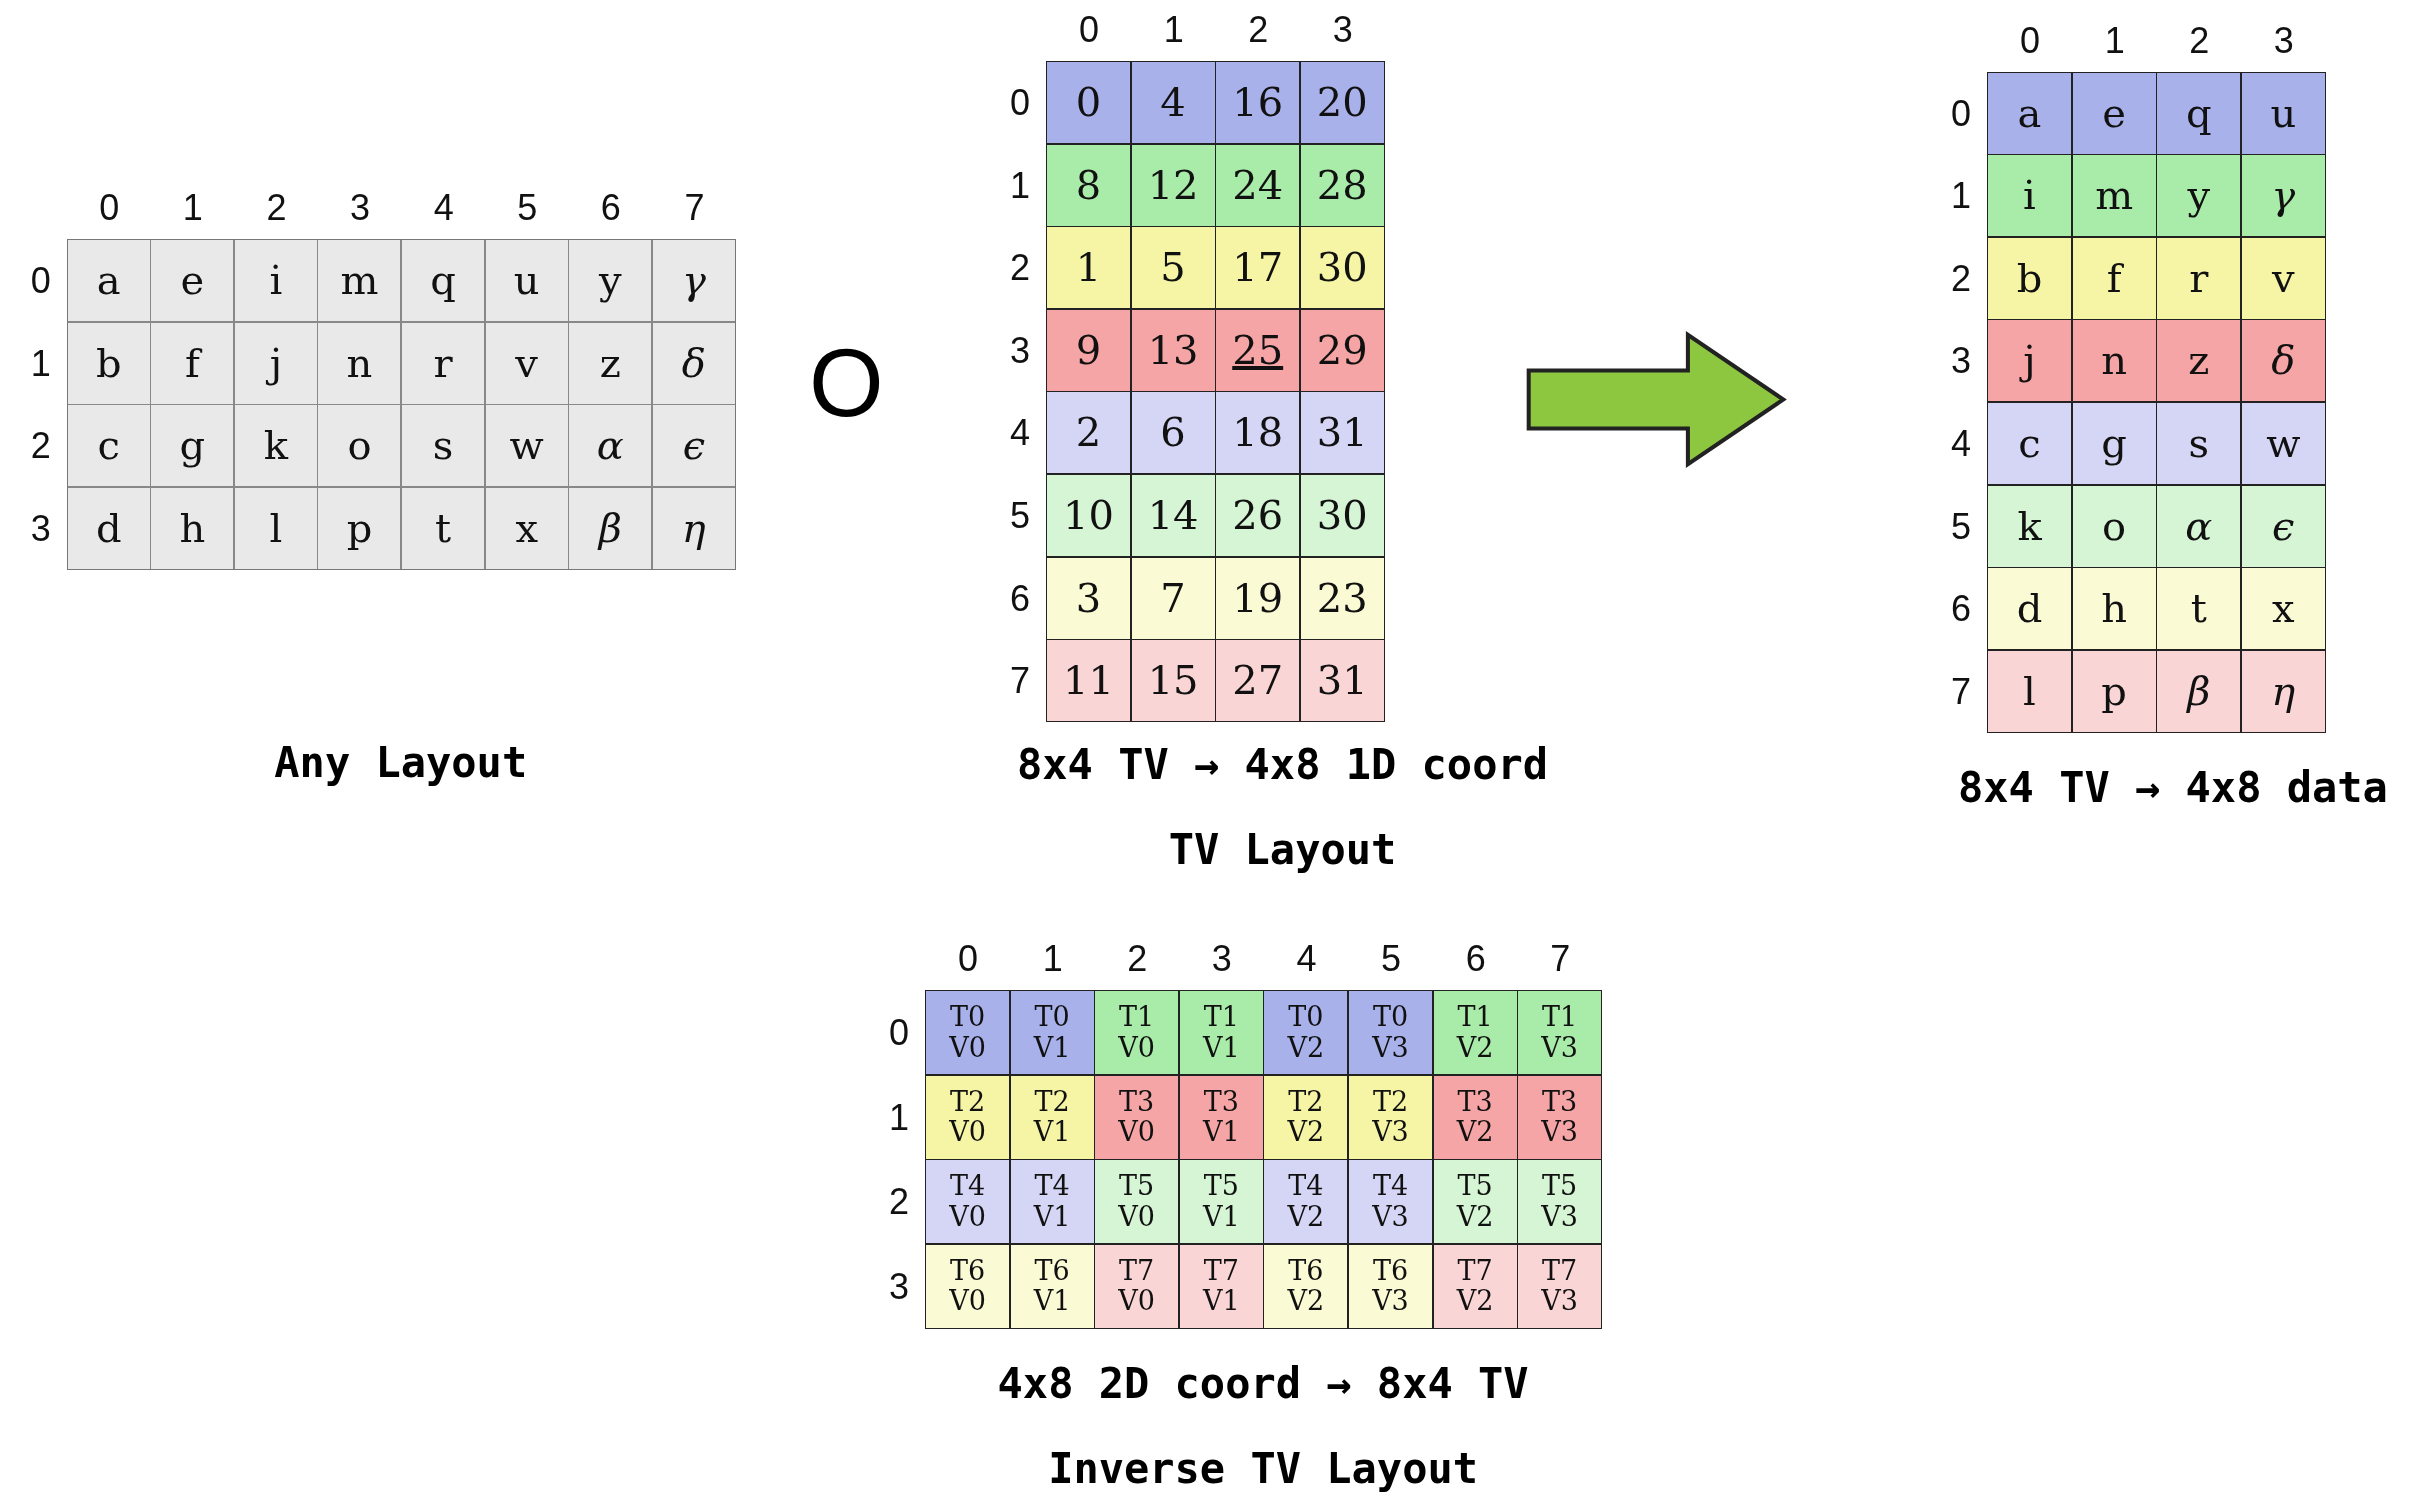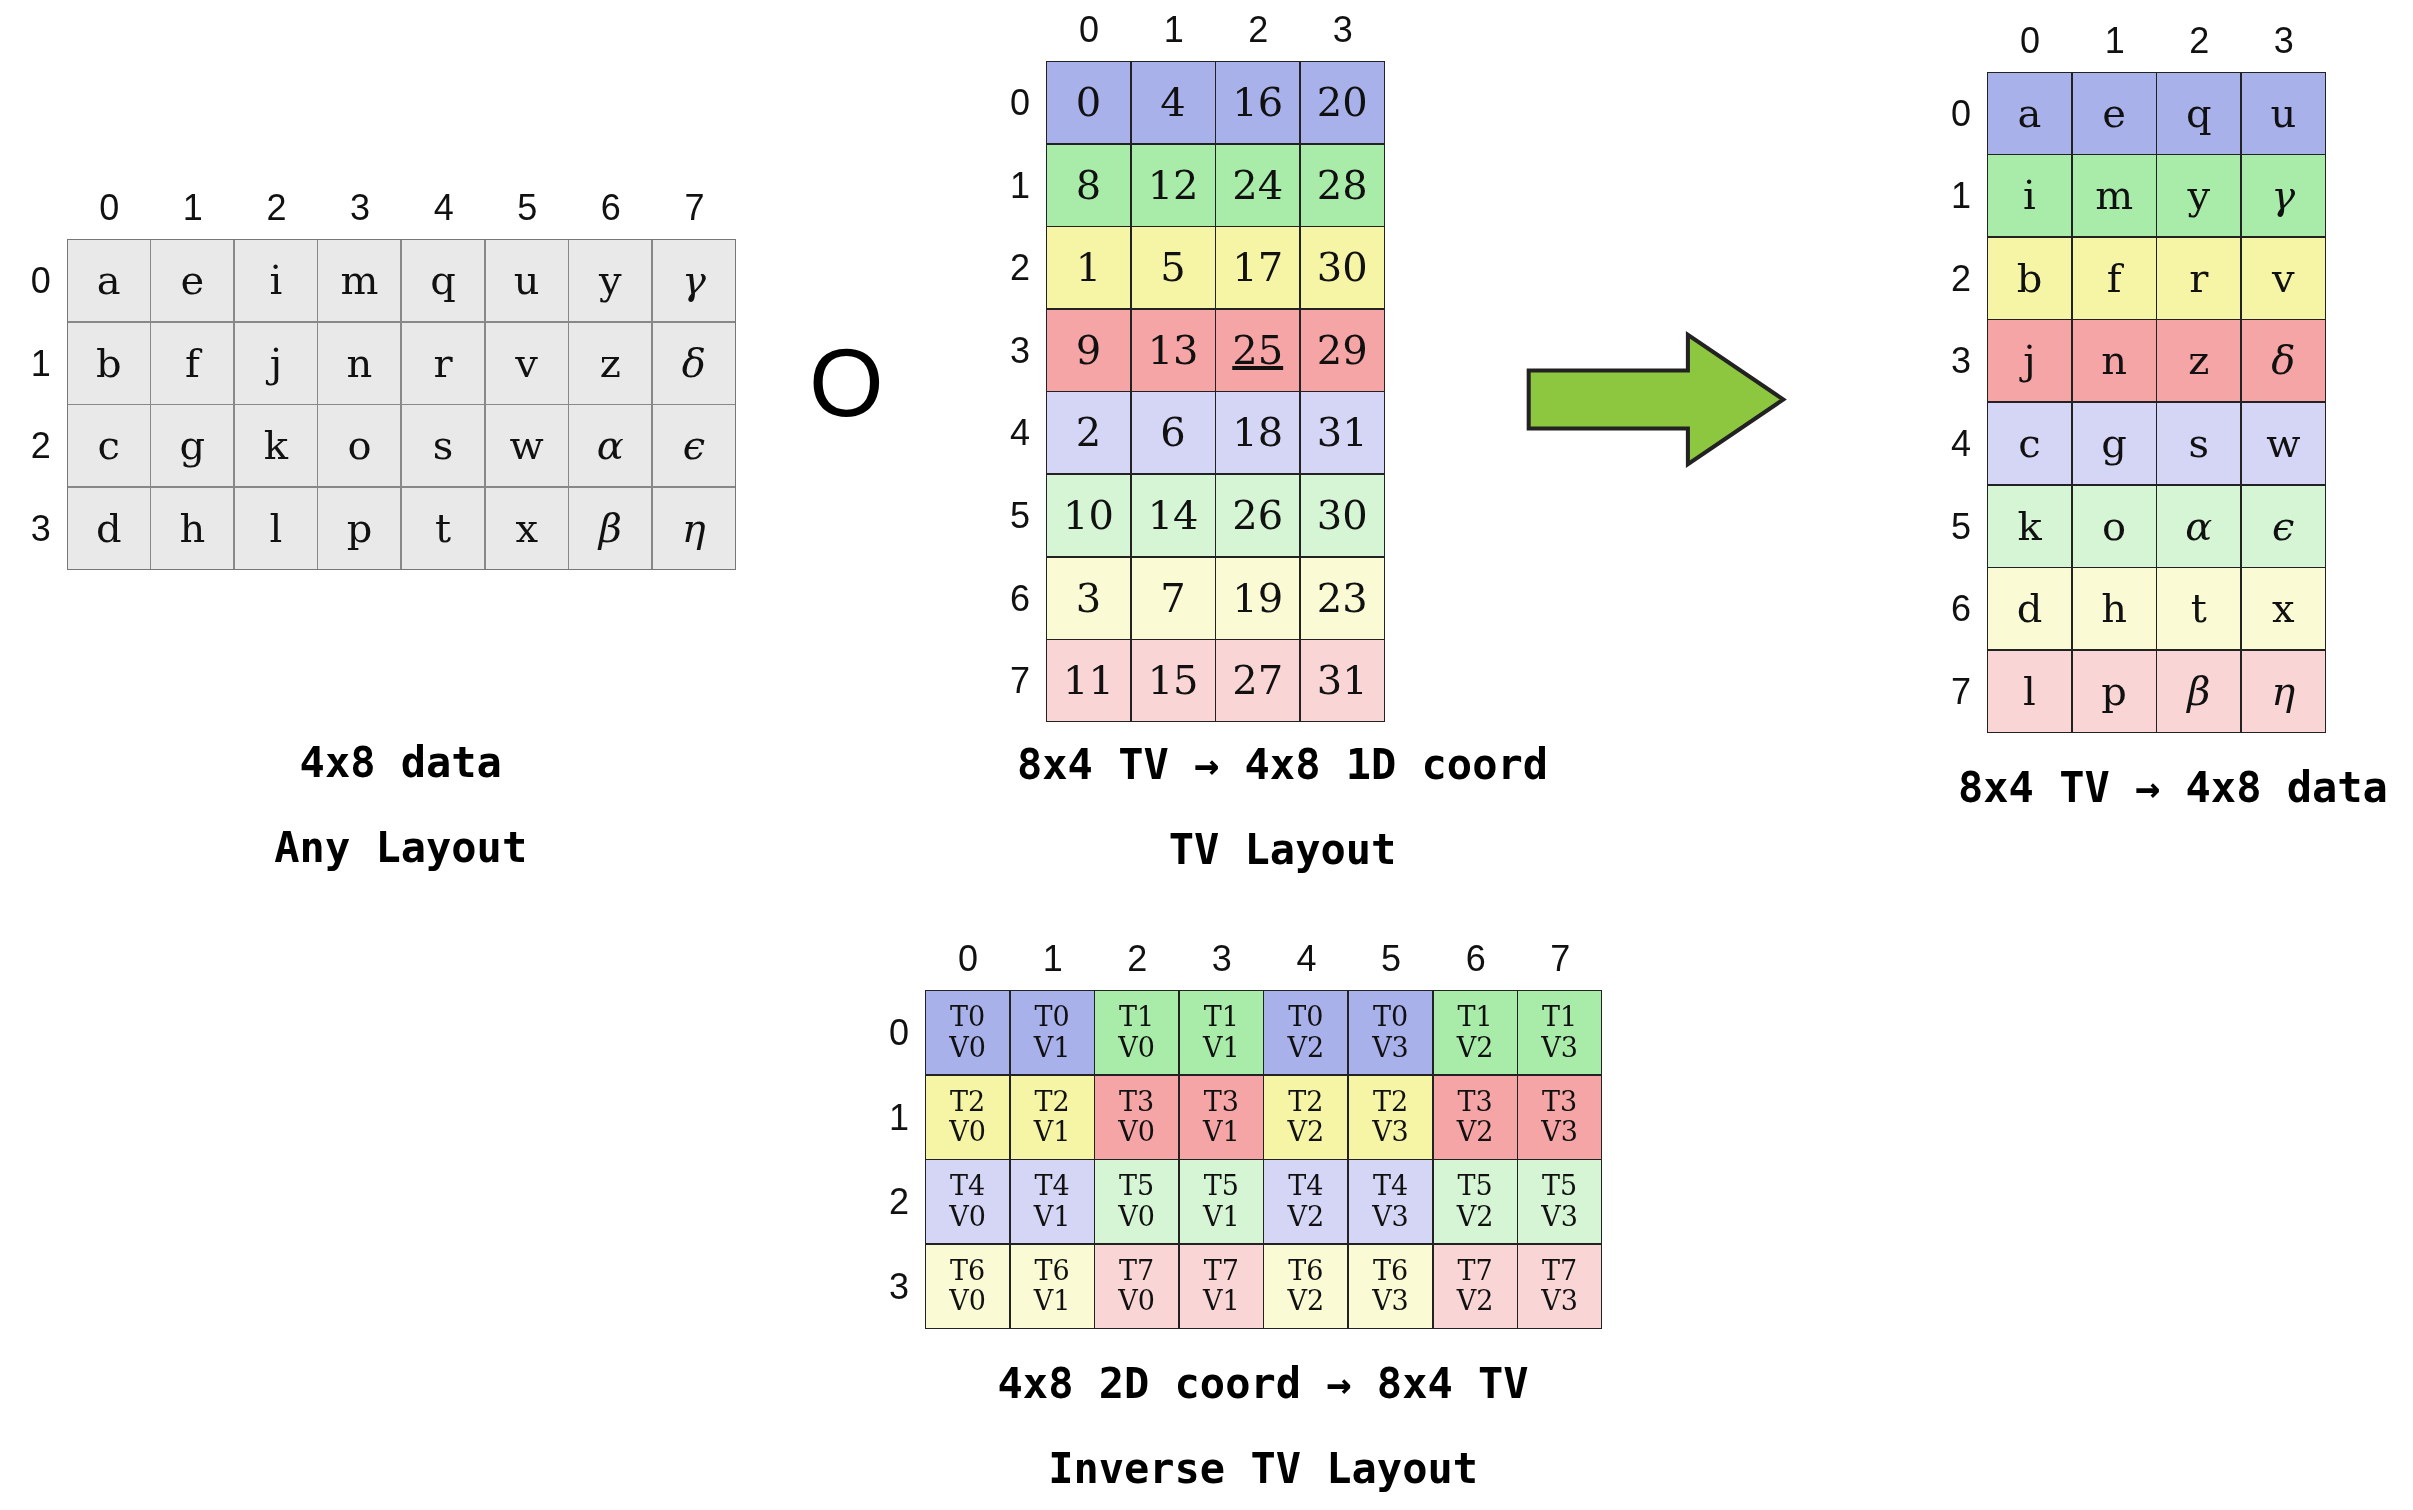--- a/index.html
+++ b/index.html
@@ -82,21 +82,20 @@
           <div class="cell" style="background: var(--c-gray);">h</div>
           <div class="cell" style="background: var(--c-gray);">l</div>
           <div class="cell" style="background: var(--c-gray);">p</div>
           <div class="cell" style="background: var(--c-gray);">t</div>
           <div class="cell" style="background: var(--c-gray);">x</div>
           <div class="cell greek" style="background: var(--c-gray);">β</div>
           <div class="cell greek" style="background: var(--c-gray);">η</div>
         </div>
       </div>
       <div class="caption">
-        <div class="caption-line">4x8 data</div>
         <div class="caption-line">Any Layout</div>
       </div>
     </div>
 
   <div class="compose">O</div>
 
   <div class="tbl" style="left:989px;top:4px;--cw:83px;--ch:81px;--capm:0px">
       <div class="chead" style="grid-template-columns: var(--rh) repeat(4, var(--cw));">
         <div class="corner"></div>
         <div class="col-header">0</div>

